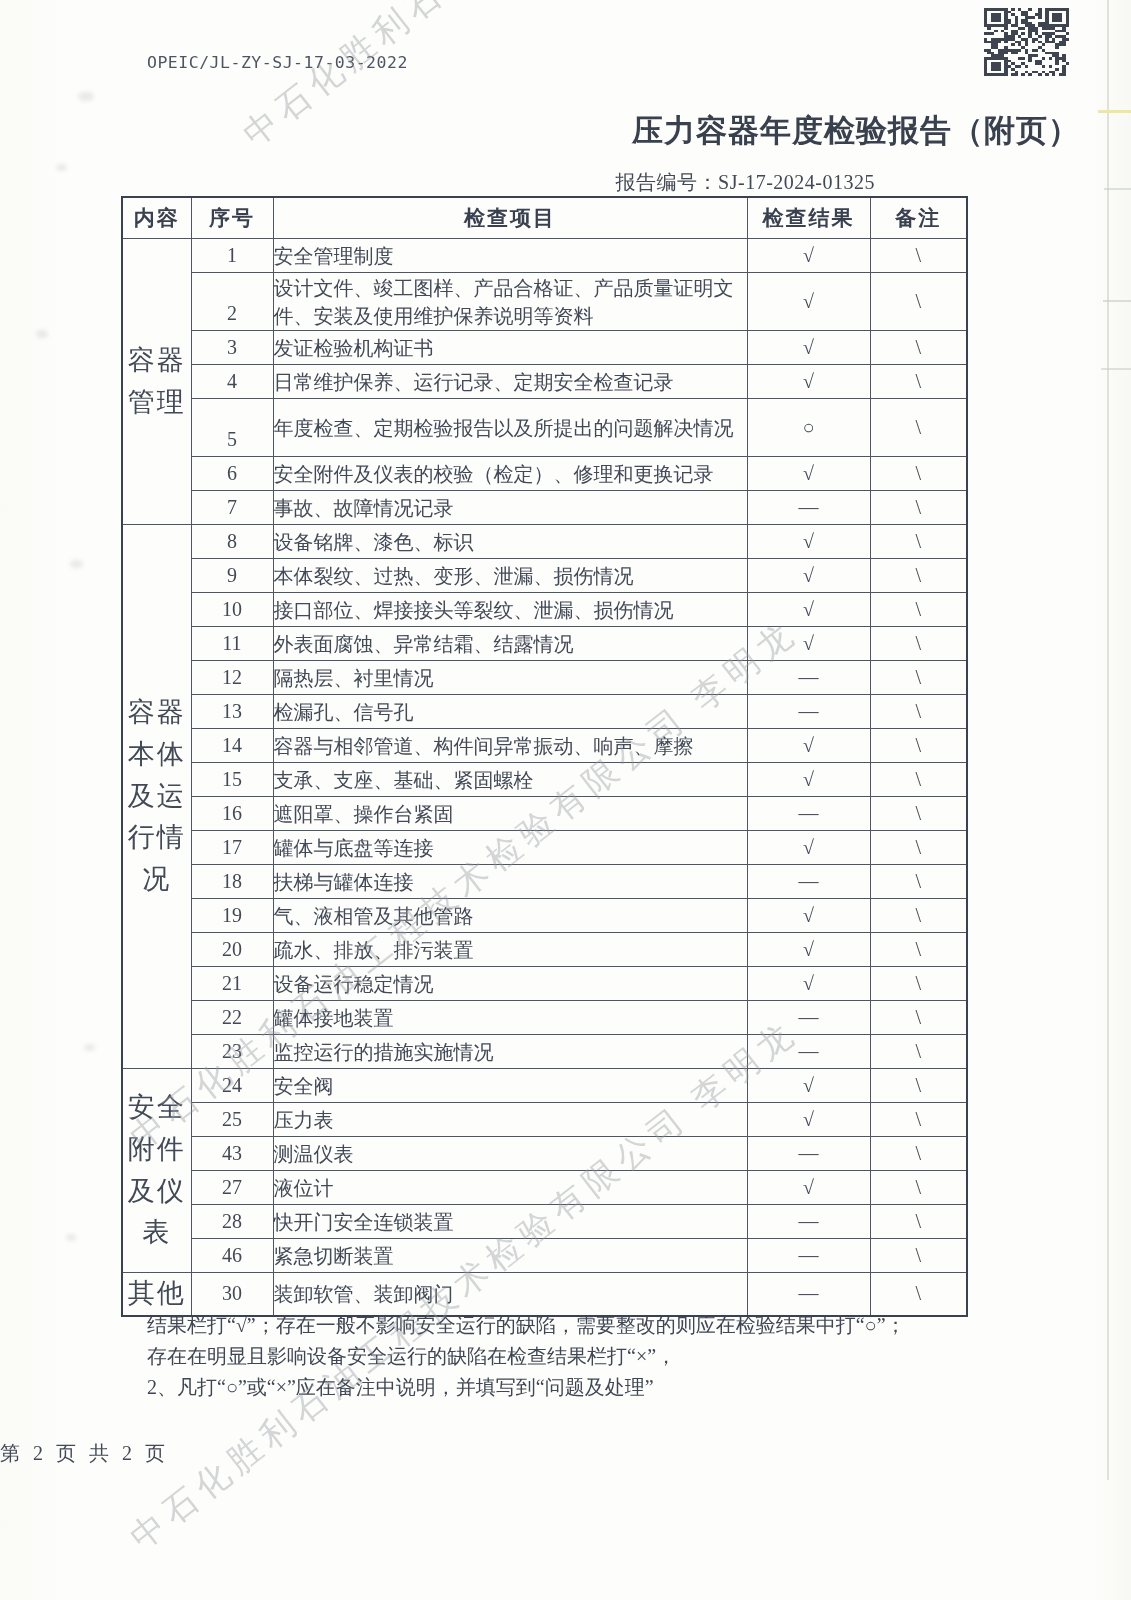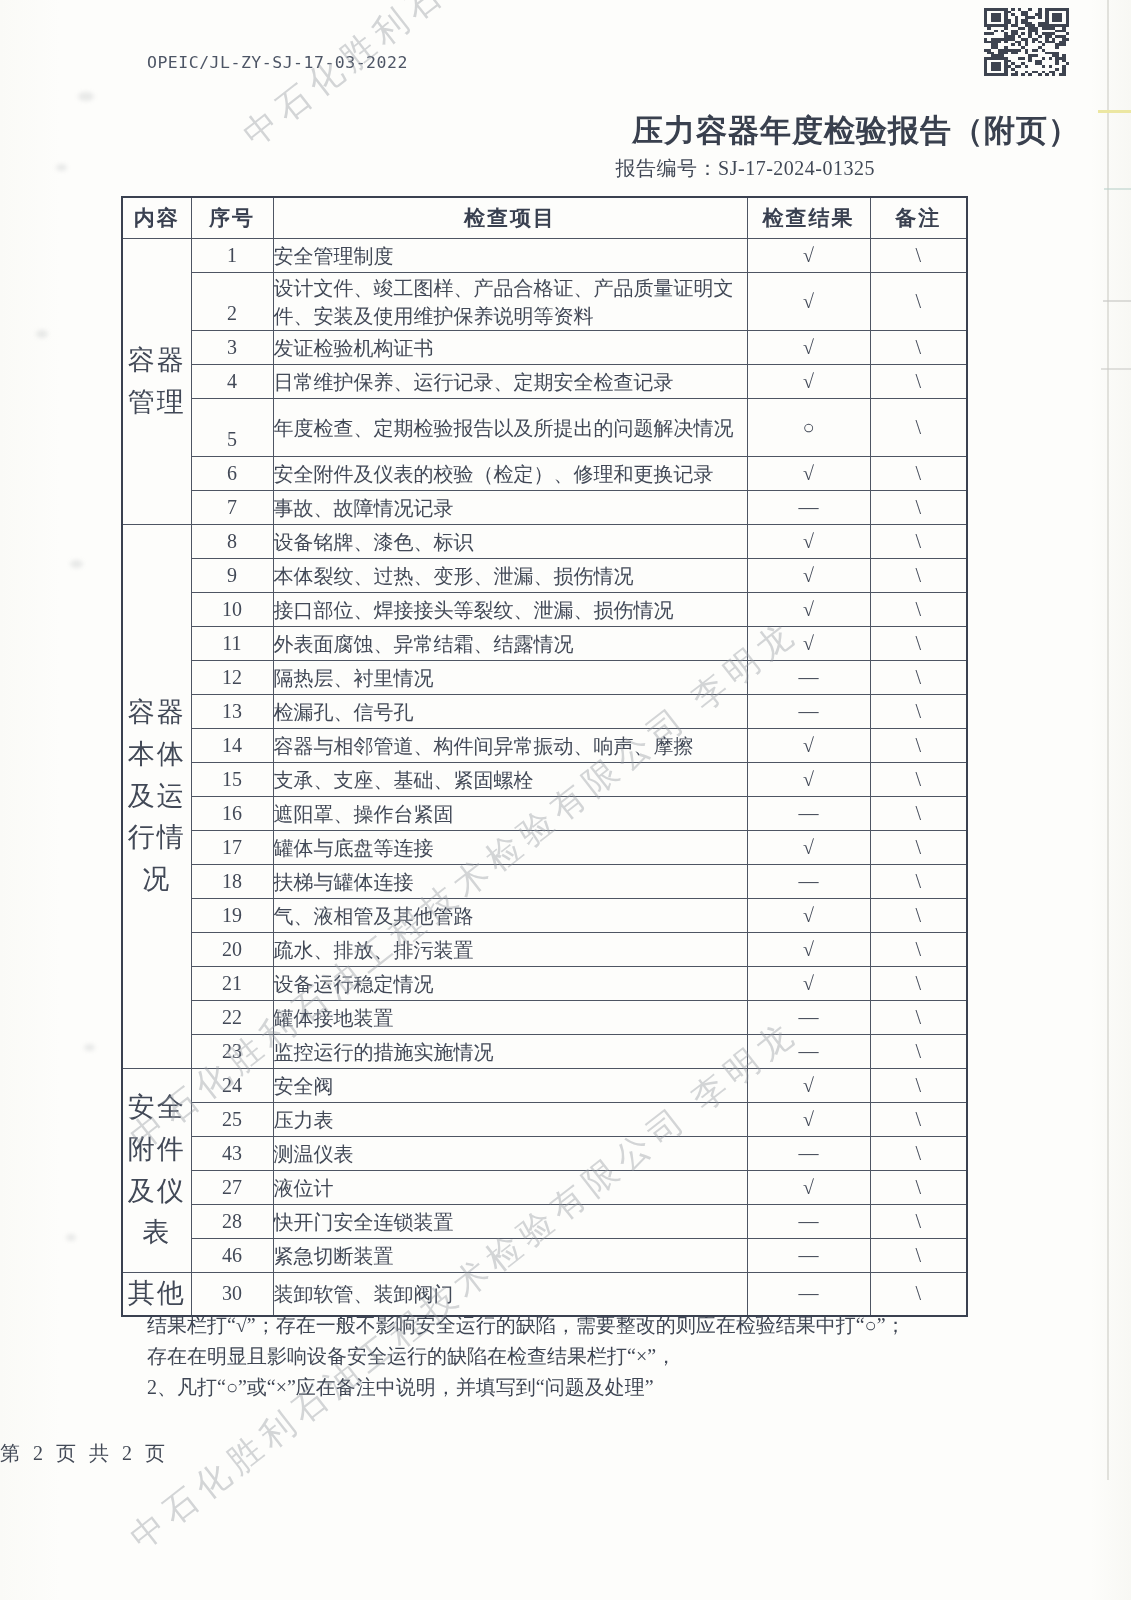--- a/index.html
+++ b/index.html
@@ -23,21 +23,21 @@
     position:absolute;left:147px;top:53px;
     font-family:"DejaVu Sans Mono","Liberation Mono",monospace;
     font-size:16.5px;color:#4d5565;letter-spacing:.5px;text-align:center;
   }
   .qr{position:absolute;left:984px;top:8px;width:85px;height:68px;}
   .title{
     position:absolute;left:0;top:110px;width:1080px;text-align:right;
     font-size:31px;font-weight:700;letter-spacing:1px;color:#39404e;
   }
   .report-no{
-    position:absolute;top:155px;right:256px;
+    position:absolute;top:169px;right:256px;
     font-size:20px;color:#414856;letter-spacing:.5px;
   }
   table.insp{
     position:absolute;left:121px;top:196px;width:845px;
     border-collapse:collapse;table-layout:fixed;
     border:2.5px solid #3a4150;
   }
   table.insp th,table.insp td{
     border:1.5px solid #4e5563;
     vertical-align:middle;

